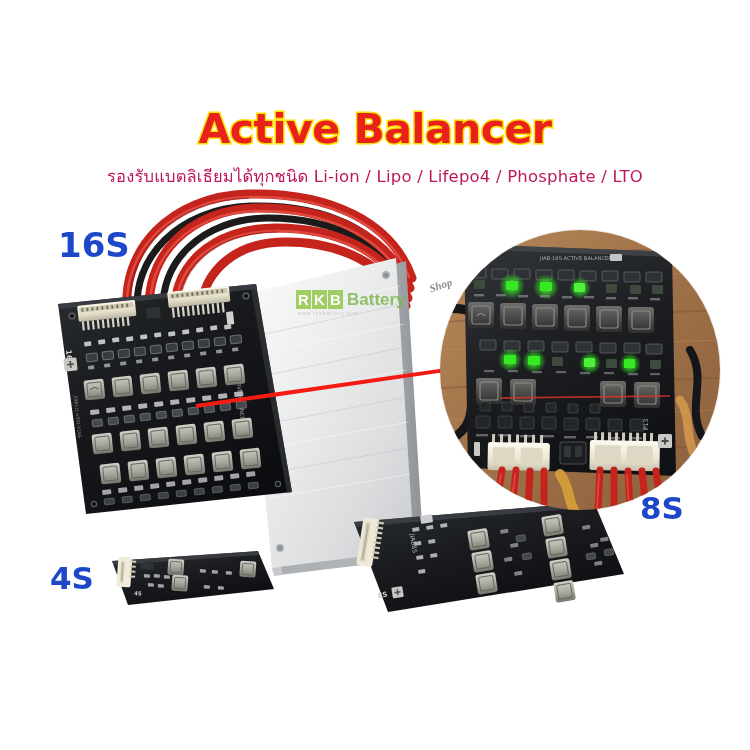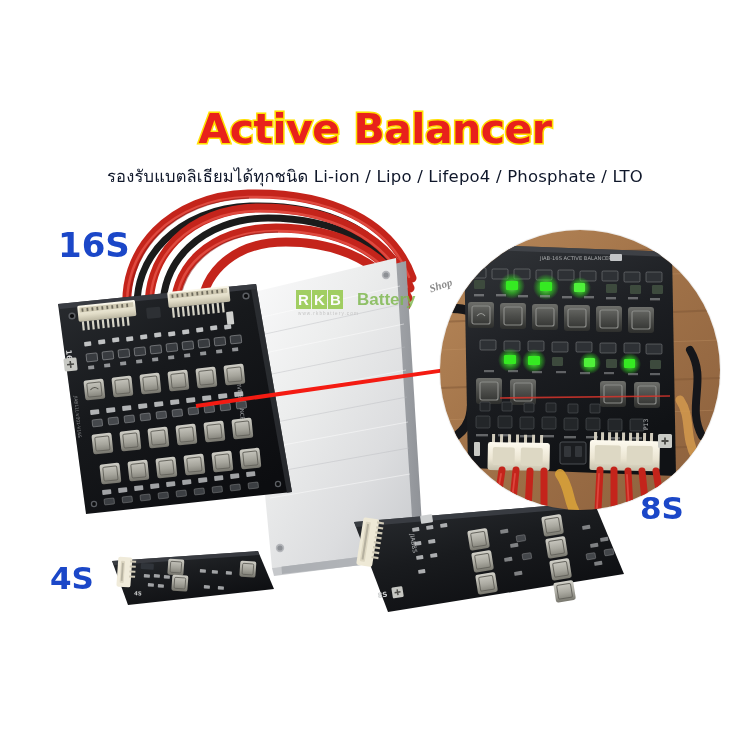--- a/index.html
+++ b/index.html
@@ -29,21 +29,21 @@
     -webkit-text-stroke: 3px #ffe000;
     paint-order: stroke fill;
     font-family: "DejaVu Sans", sans-serif;
   }
   #subtitle {
     position: absolute;
     left: 0; top: 163px;
     width: 750px;
     text-align: center;
     font-size: 16.5px;
-    color: #0f172a;
+    color: #be185d;
     font-family: "DejaVu Sans", sans-serif;
     letter-spacing: 0.2px;
     white-space: nowrap;
   }
 
   
   .calloutLabel {
     position: absolute;
     font-weight: bold;
     font-family: "DejaVu Sans", sans-serif;
@@ -88,21 +88,21 @@
     background: #8ec63f;
     color: #ffffff;
     font: bold 15px "Liberation Sans", sans-serif;
     text-align: center;
     line-height: 19px;
     margin-right: 1px;
   }
   #wm-word {
     color: #7ab648;
     font: bold 17px "Liberation Sans", sans-serif;
-    margin-left: 13px;
+    margin-left: 3px;
     line-height: 19px;
   }
   #wm-shop {
     position: absolute; right: -4px; top: -9px;
     color: #6f6f6f;
     font: italic bold 11px "Liberation Serif", serif;
     transform: rotate(-18deg);
   }
   #wm-sub {
     color: #b9b9b9;

